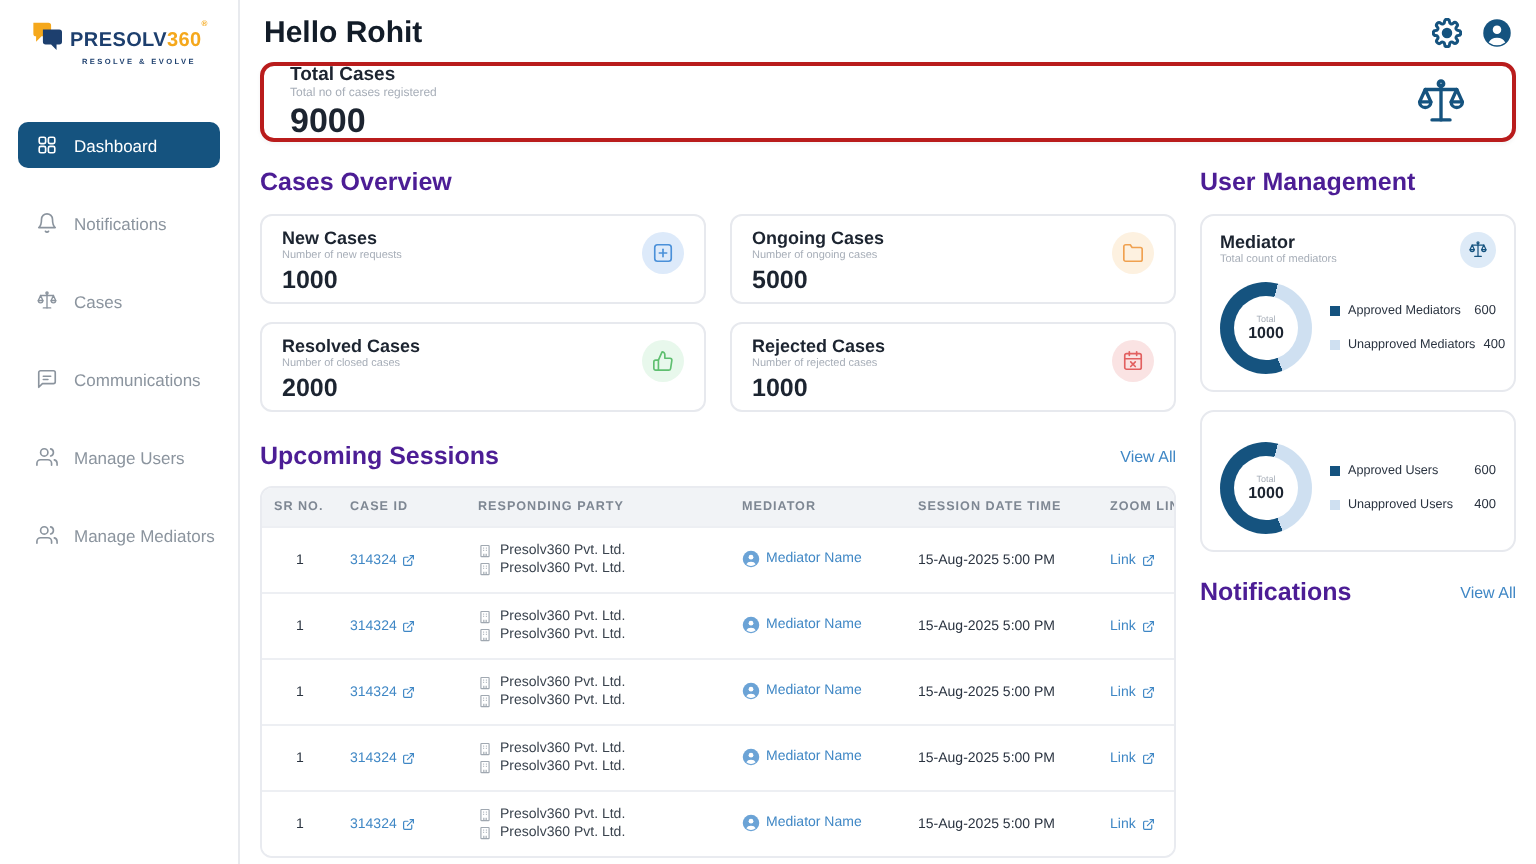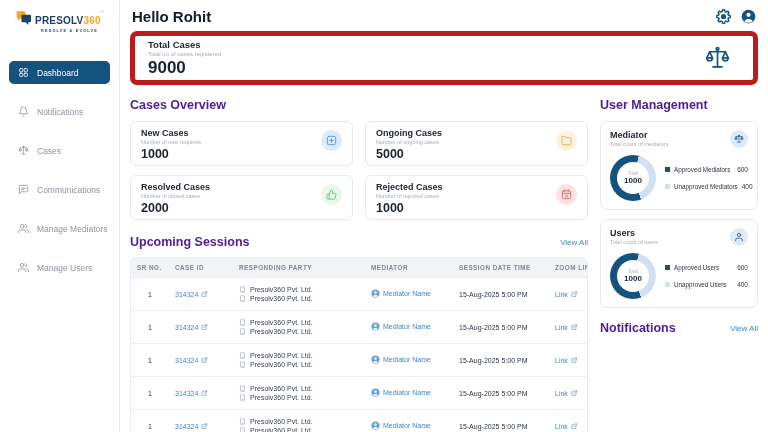--- a/index.html
+++ b/index.html
@@ -25,21 +25,21 @@
 
   
   .main{flex:1;display:flex;flex-direction:column;min-width:0;}
   .main-header{display:flex;align-items:center;justify-content:space-between;padding:8px 12px 2px 12px;}
   .greeting{font-size:15px;font-weight:bold;color:#121c28;}
   .header-actions{display:flex;gap:10px;align-items:center;color:#15537f;}
   .header-actions .ic{cursor:pointer;}
   .header-actions .ic svg{width:15px;height:15px;}
 
   .content{padding:4px 10px 0 10px;}
-  .total-card{border:5px solid #b91c1c;border-radius:7px;background:#fff;display:flex;align-items:center;justify-content:space-between;padding:7px 22px 7px 13px;height:54px;box-shadow:0 1px 2px rgba(16,30,54,.05);}
+  .total-card{border:2px solid #b91c1c;border-radius:7px;background:#fff;display:flex;align-items:center;justify-content:space-between;padding:7px 22px 7px 13px;height:40px;box-shadow:0 1px 2px rgba(16,30,54,.05);}
   .tc-title{font-size:9.5px;font-weight:bold;}
   .tc-sub{font-size:6px;color:#a7aeb8;margin-top:1px;}
   .tc-value{font-size:17px;font-weight:bold;margin-top:1px;}
   .total-card .ic{color:#15537f;}
   .total-card .ic svg{width:27px;height:27px;}
 
   .columns{display:flex;gap:12px;margin-top:13px;}
   .left-col{width:458px;flex:0 0 458px;}
   .right-col{flex:1;min-width:0;}
   .sec{font-size:12.5px;font-weight:bold;color:#4c1d95;}
@@ -153,32 +153,32 @@
         </div>
         <div class="nav-item">
           <span class="ic">
             <svg viewBox="0 0 24 24" fill="none" stroke="currentColor" stroke-width="1.8" stroke-linecap="round" stroke-linejoin="round">
               <path d="M17 21v-2a4 4 0 0 0-4-4H5a4 4 0 0 0-4 4v2"></path>
               <circle cx="9" cy="7" r="4"></circle>
               <path d="M23 21v-2a4 4 0 0 0-3-3.87"></path>
               <path d="M16 3.13a4 4 0 0 1 0 7.75"></path>
             </svg>
           </span>
-          <span class="nav-label">Manage Mediators</span>
+          <span class="nav-label">Manage Users</span>
         </div>
         <div class="nav-item">
           <span class="ic">
             <svg viewBox="0 0 24 24" fill="none" stroke="currentColor" stroke-width="1.8" stroke-linecap="round" stroke-linejoin="round">
               <path d="M17 21v-2a4 4 0 0 0-4-4H5a4 4 0 0 0-4 4v2"></path>
               <circle cx="9" cy="7" r="4"></circle>
               <path d="M23 21v-2a4 4 0 0 0-3-3.87"></path>
               <path d="M16 3.13a4 4 0 0 1 0 7.75"></path>
             </svg>
           </span>
-          <span class="nav-label">Manage Users</span>
+          <span class="nav-label">Manage Mediators</span>
         </div>
       </nav>
   </aside>
 
   <main class="main">
     <div class="main-header">
       <div class="greeting">Hello Rohit</div>
       <div class="header-actions">
         <span class="ic">
           <svg viewBox="0 0 24 24" fill="none" stroke="currentColor" stroke-width="2.4" stroke-linecap="round" stroke-linejoin="round">
@@ -657,32 +657,20 @@
                     </div>
                     <div class="leg">
                       <span class="leg-sq" style="background: rgb(207, 224, 241);"></span>
                       <span class="leg-label">Unapproved Mediators</span>
                       <span class="leg-val">400</span>
                     </div>
                   </div>
                 </div>
               </div>
               <div class="um-card">
-                <div class="um-head">
-                  <div>
-                    <div class="um-title">Users</div>
-                    <div class="um-sub">Total count of users</div>
-                  </div>
-                  <span class="ic um-icon">
-                    <svg viewBox="0 0 24 24" fill="none" stroke="currentColor" stroke-width="1.8" stroke-linecap="round" stroke-linejoin="round">
-                      <path d="M20 21v-2a4 4 0 0 0-4-4H8a4 4 0 0 0-4 4v2"></path>
-                      <circle cx="12" cy="7" r="4"></circle>
-                    </svg>
-                  </span>
-                </div>
                 <div class="um-body">
                   <div class="donut" style="background: conic-gradient(from 15deg, rgb(207, 224, 241) 0deg, rgb(207, 224, 241) 40%, rgb(21, 83, 127) 40%, rgb(21, 83, 127) 100%);">
                     <div class="donut-center">
                       <div class="donut-total-label">Total</div>
                       <div class="donut-total">1000</div>
                     </div>
                   </div>
                   <div class="legend">
                     <div class="leg">
                       <span class="leg-sq" style="background: rgb(21, 83, 127);"></span>

